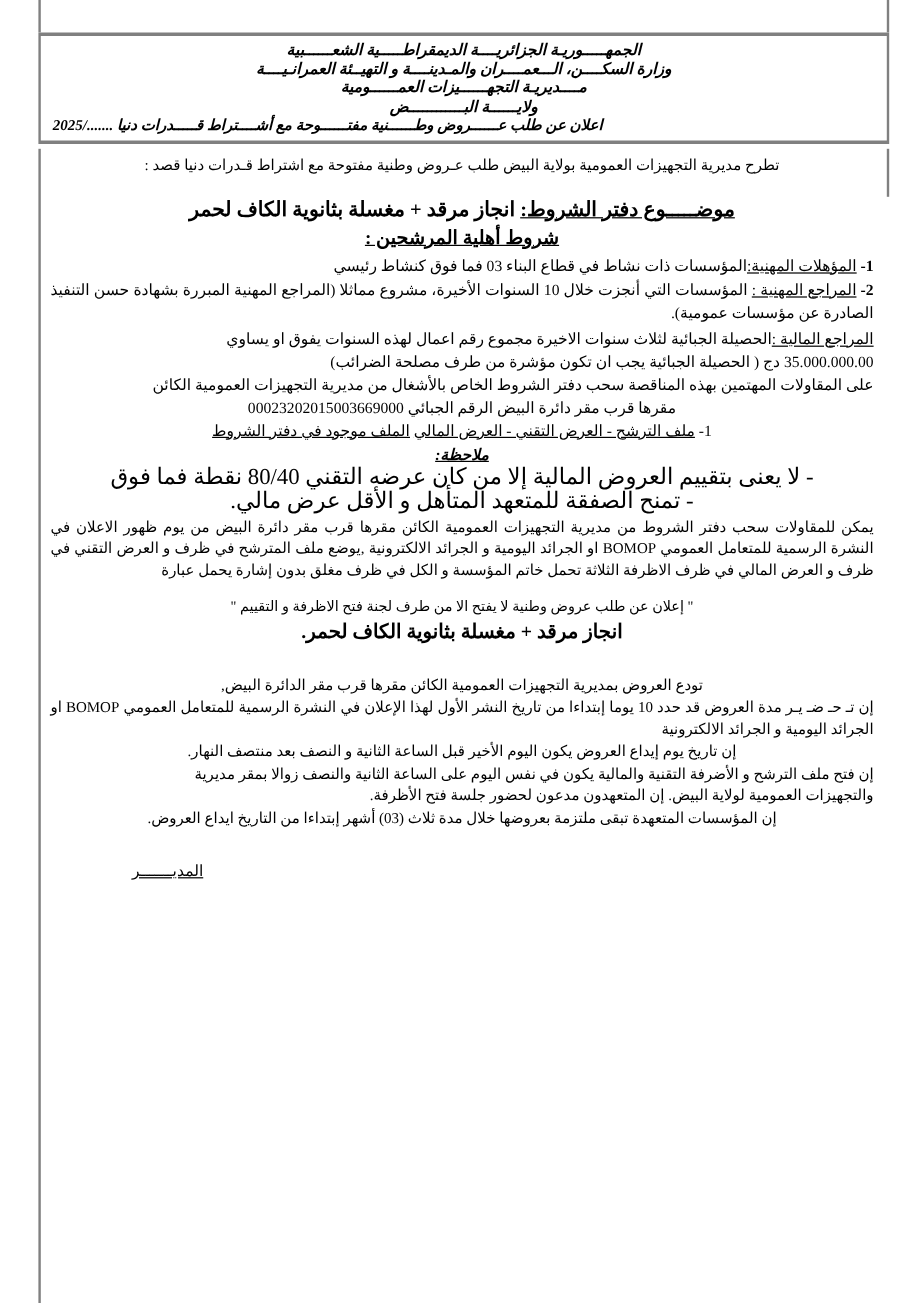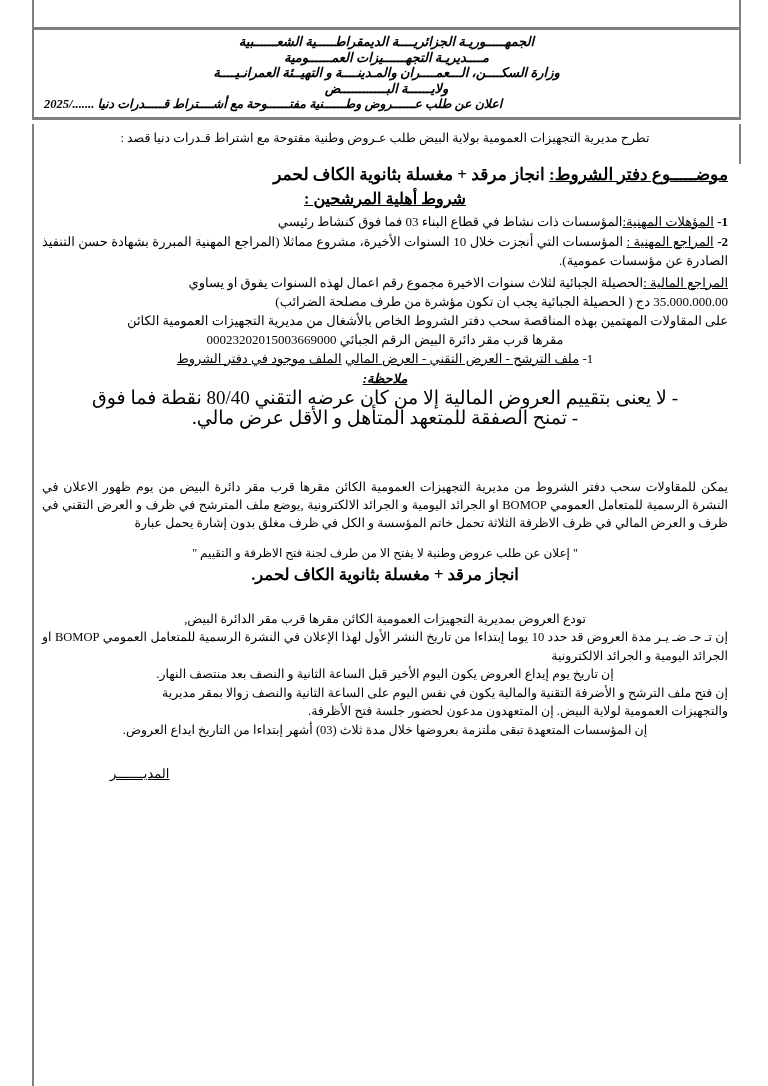--- a/index.html
+++ b/index.html
@@ -72,21 +72,21 @@
     line-height: 17.5px;
   }
 
   .intro {
     text-align: center;
     font-size: 12.5px;
     padding-bottom: 14px;
   }
 
   .title-main {
-    text-align: right;
+    text-align: center;
     font-weight: bold;
     font-size: 17px;
     line-height: 25px;
     padding-bottom: 1px;
   }
   .u { text-decoration: underline; }
 
   .subtitle {
     text-align: center;
     font-weight: bold;
@@ -126,21 +126,20 @@
     font-size: 19px;
     line-height: 20px;
   }
 
   .para-block {
     text-align: justify;
     text-align-last: right;
     font-size: 12.5px;
     line-height: 18px;
     padding-top: 2px;
-    margin-top: 48px;
   }
 
   .quoted {
     text-align: center;
     font-size: 12px;
     line-height: 18px;
     padding-top: 12px;
   }
   .repeat-title {
     text-align: center;
@@ -174,22 +173,22 @@
 
 <div class="page">
 
   <div class="spur spur-left-top"></div>
   <div class="spur spur-right-top"></div>
   <div class="spur spur-left-bot"></div>
   <div class="spur spur-right-bot"></div>
 
   <div class="header-frame">
     <div class="header-line">الجمهـــــوريـة الجزائريــــة الديمقراطـــــية الشعــــــبية</div>
+    <div class="header-line">وزارة السكــــن، الـــعمــــران والمـدينــــة و التهيــئة العمرانـيــــة</div>
     <div class="header-line">مــــديريـة التجهــــــيزات العمــــــومية</div>
-    <div class="header-line">وزارة السكــــن، الـــعمــــران والمـدينــــة و التهيــئة العمرانـيــــة</div>
     <div class="header-line">ولايــــــة البــــــــــــض</div>
     <div class="header-line announce">اعلان عن طلب عــــــروض وطــــــنية مفتــــــوحة مع أشــــتراط قـــــدرات دنيا ......./2025</div>
   </div>
 
   <div class="body-area">
 
     <div class="intro">تطرح مديرية التجهيزات العمومية بولاية البيض طلب عـروض وطنية مفتوحة مع اشتراط قـدرات دنيا قصد :</div>
 
     <div class="title-main">
       <span class="u">موضـــــوع دفتر الشروط:</span>

